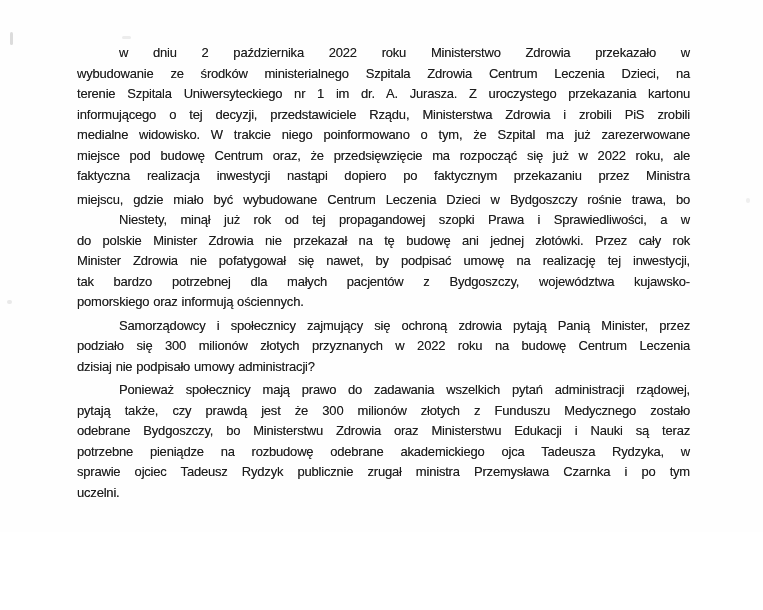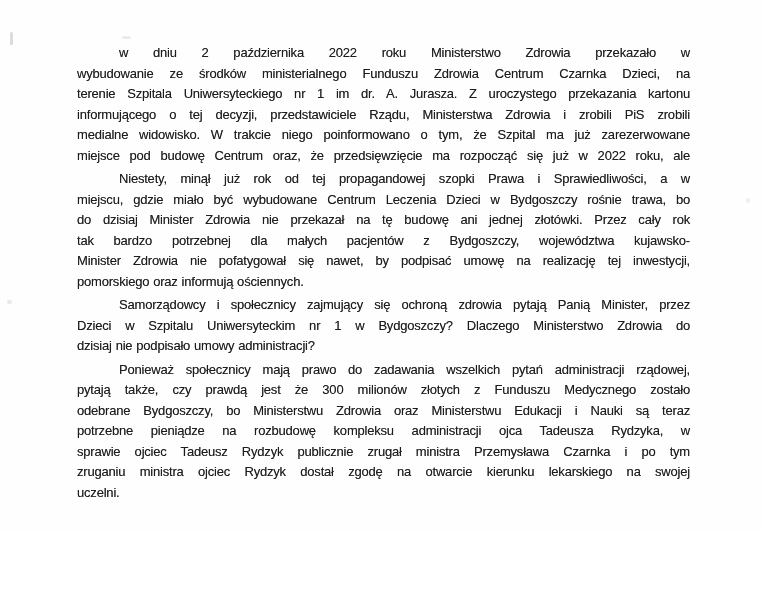--- a/index.html
+++ b/index.html
@@ -60,42 +60,42 @@
 
 <div class="page">
   <div class="artifact a1"></div>
   <div class="artifact a2"></div>
   <div class="artifact a3"></div>
   <div class="artifact a4"></div>
   <div class="artifact a5"></div>
   <div class="doc" id="doc">
       <div class="para">
         <div class="line first">w dniu 2 października 2022 roku Ministerstwo Zdrowia przekazało w</div>
-        <div class="line">wybudowanie ze środków ministerialnego Funduszu Zdrowia Centrum Czarnka Dzieci, na</div>
+        <div class="line">wybudowanie ze środków ministerialnego Szpitala Zdrowia Centrum Leczenia Dzieci, na</div>
         <div class="line">terenie Szpitala Uniwersyteckiego nr 1 im dr. A. Jurasza. Z uroczystego przekazania kartonu</div>
         <div class="line">informującego o tej decyzji, przedstawiciele Rządu, Ministerstwa Zdrowia i zrobili PiS zrobili</div>
         <div class="line">medialne widowisko. W trakcie niego poinformowano o tym, że Szpital ma już zarezerwowane</div>
         <div class="line">miejsce pod budowę Centrum oraz, że przedsięwzięcie ma rozpocząć się już w 2022 roku, ale</div>
+        <div class="line">faktyczna realizacja inwestycji nastąpi dopiero po faktycznym przekazaniu przez Ministra</div>
       </div>
       <div class="para">
+        <div class="line">miejscu, gdzie miało być wybudowane Centrum Leczenia Dzieci w Bydgoszczy rośnie trawa, bo</div>
         <div class="line first">Niestety, minął już rok od tej propagandowej szopki Prawa i Sprawiedliwości, a w</div>
-        <div class="line">miejscu, gdzie miało być wybudowane Centrum Leczenia Dzieci w Bydgoszczy rośnie trawa, bo</div>
-        <div class="line">do dzisiaj Minister Zdrowia nie przekazał na tę budowę ani jednej złotówki. Przez cały rok</div>
+        <div class="line">do polskie Minister Zdrowia nie przekazał na tę budowę ani jednej złotówki. Przez cały rok</div>
+        <div class="line">Minister Zdrowia nie pofatygował się nawet, by podpisać umowę na realizację tej inwestycji,</div>
         <div class="line">tak bardzo potrzebnej dla małych pacjentów z Bydgoszczy, województwa kujawsko-</div>
-        <div class="line">Minister Zdrowia nie pofatygował się nawet, by podpisać umowę na realizację tej inwestycji,</div>
         <div class="line last">pomorskiego oraz informują ościennych.</div>
       </div>
       <div class="para">
         <div class="line first">Samorządowcy i społecznicy zajmujący się ochroną zdrowia pytają Panią Minister, przez</div>
-        <div class="line">Dzieci w Szpitalu Uniwersyteckim nr 1 w Bydgoszczy? Dlaczego Ministerstwo Zdrowia do</div>
+        <div class="line">podziało się 300 milionów złotych przyznanych w 2022 roku na budowę Centrum Leczenia</div>
         <div class="line last">dzisiaj nie podpisało umowy administracji?</div>
       </div>
       <div class="para">
         <div class="line first">Ponieważ społecznicy mają prawo do zadawania wszelkich pytań administracji rządowej,</div>
         <div class="line">pytają także, czy prawdą jest że 300 milionów złotych z Funduszu Medycznego zostało</div>
         <div class="line">odebrane Bydgoszczy, bo Ministerstwu Zdrowia oraz Ministerstwu Edukacji i Nauki są teraz</div>
-        <div class="line">potrzebne pieniądze na rozbudowę kompleksu administracji ojca Tadeusza Rydzyka, w</div>
+        <div class="line">potrzebne pieniądze na rozbudowę odebrane akademickiego ojca Tadeusza Rydzyka, w</div>
         <div class="line">sprawie ojciec Tadeusz Rydzyk publicznie zrugał ministra Przemysława Czarnka i po tym</div>
-        <div class="line">zruganiu ministra ojciec Rydzyk dostał zgodę na otwarcie kierunku lekarskiego na swojej</div>
         <div class="line last">uczelni.</div>
       </div>
     </div>
 </div>
 
 </body></html>

